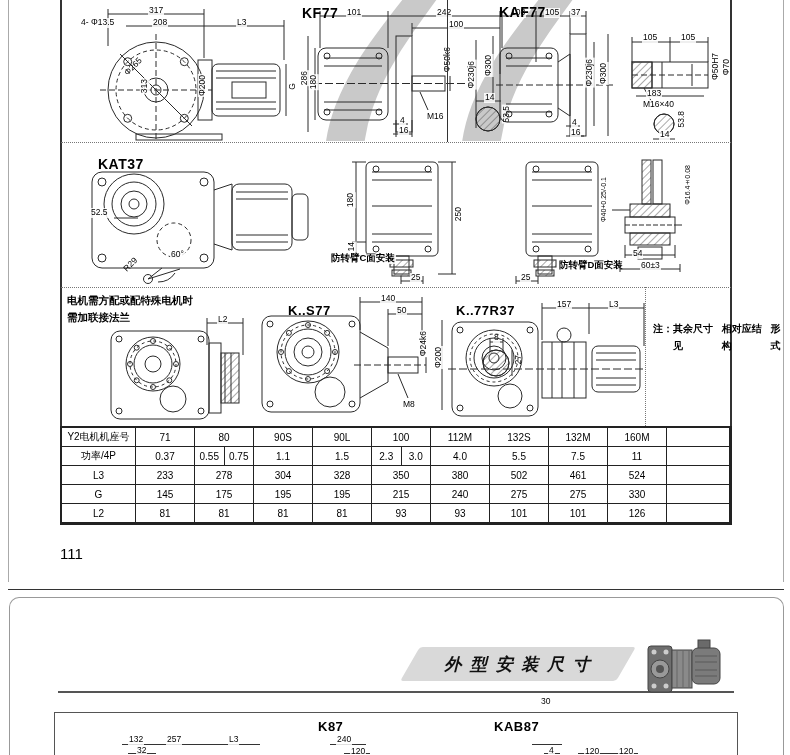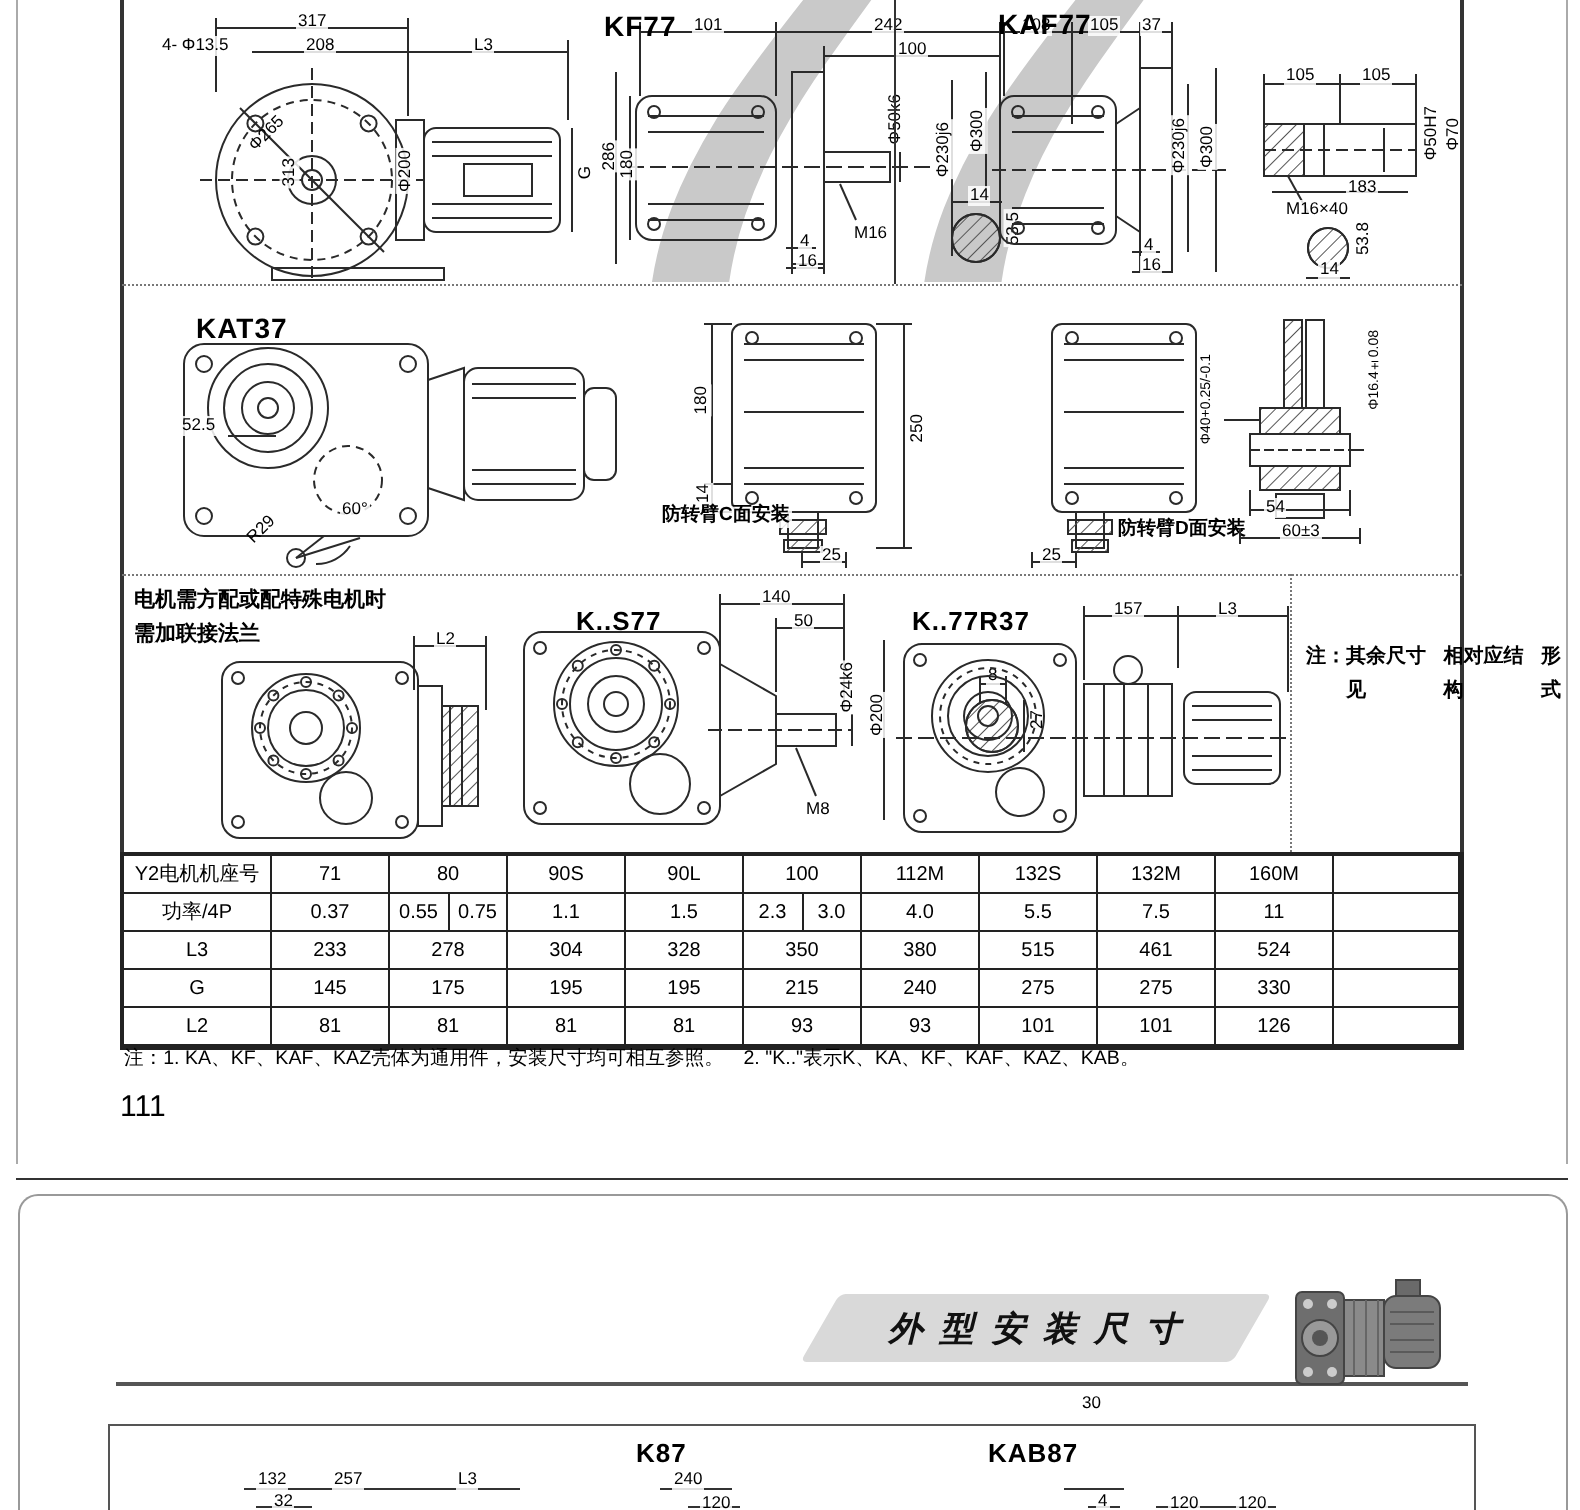--- a/index.html
+++ b/index.html
@@ -207,21 +207,21 @@
     </svg>
     <span class="dim" style="left:14px;top:6px">108</span>
     <span class="dim" style="left:48px;top:6px">105</span>
     <span class="dim" style="left:74px;top:6px">37</span>
     <span class="dim v" style="left:89px;top:56px">Φ230j6</span>
     <span class="dim v" style="left:103px;top:60px">Φ300</span>
     <span class="dim" style="left:75px;top:116px">4</span>
     <span class="dim" style="left:74px;top:126px">16</span>
     <span class="dim" style="left:146px;top:31px">105</span>
     <span class="dim" style="left:184px;top:31px">105</span>
-    <span class="dim" style="left:177px;top:87px">183</span>
+    <span class="dim" style="left:150px;top:87px">183</span>
     <span class="dim" style="left:146px;top:98px">M16×40</span>
     <span class="dim v" style="left:215px;top:50px">Φ50H7</span>
     <span class="dim v" style="left:226px;top:56px">Φ70</span>
     <span class="dim v" style="left:181px;top:108px">53.8</span>
     <span class="dim" style="left:163px;top:128px">14</span>
   </div>
 
   <span class="ttl" style="left:98px;top:156px">KAT37</span>
   <div class="drw" style="left:62px;top:148px;width:268px;height:138px">
     <svg class="lineart" width="268" height="138" viewBox="0 0 268 138">
@@ -493,21 +493,21 @@
     <div class="tc">11</div>
     <div class="tc"></div>
 
     <div class="tc lbl">L3</div>
     <div class="tc">233</div>
     <div class="tc">278</div>
     <div class="tc">304</div>
     <div class="tc">328</div>
     <div class="tc">350</div>
     <div class="tc">380</div>
-    <div class="tc">515</div>
+    <div class="tc">502</div>
     <div class="tc">461</div>
     <div class="tc">524</div>
     <div class="tc"></div>
 
     <div class="tc lbl">G</div>
     <div class="tc">145</div>
     <div class="tc">175</div>
     <div class="tc">195</div>
     <div class="tc">195</div>
     <div class="tc">215</div>
@@ -523,21 +523,20 @@
     <div class="tc">81</div>
     <div class="tc">81</div>
     <div class="tc">93</div>
     <div class="tc">93</div>
     <div class="tc">101</div>
     <div class="tc">101</div>
     <div class="tc">126</div>
     <div class="tc"></div>
   </div>
 
-  <div id="footnote">注：1. KA、KF、KAF、KAZ壳体为通用件，安装尺寸均可相互参照。　2. "K.."表示K、KA、KF、KAF、KAZ、KAB。</div>
   <div id="pagenum">111</div>
 
   <div id="p2box"></div>
   <div id="banner">
     <b>外 型 安 装 尺 寸</b>
   </div>
   <div class="abs" style="left:646px;top:634px;width:78px;height:64px;z-index:4">
     <svg width="78" height="64" viewBox="0 0 78 64">
       <rect x="2" y="12" width="24" height="46" rx="3" style="fill:#6e6e6e;stroke:#444"></rect>
       <circle cx="8" cy="18" r="2.5" style="fill:#ccc"></circle>

